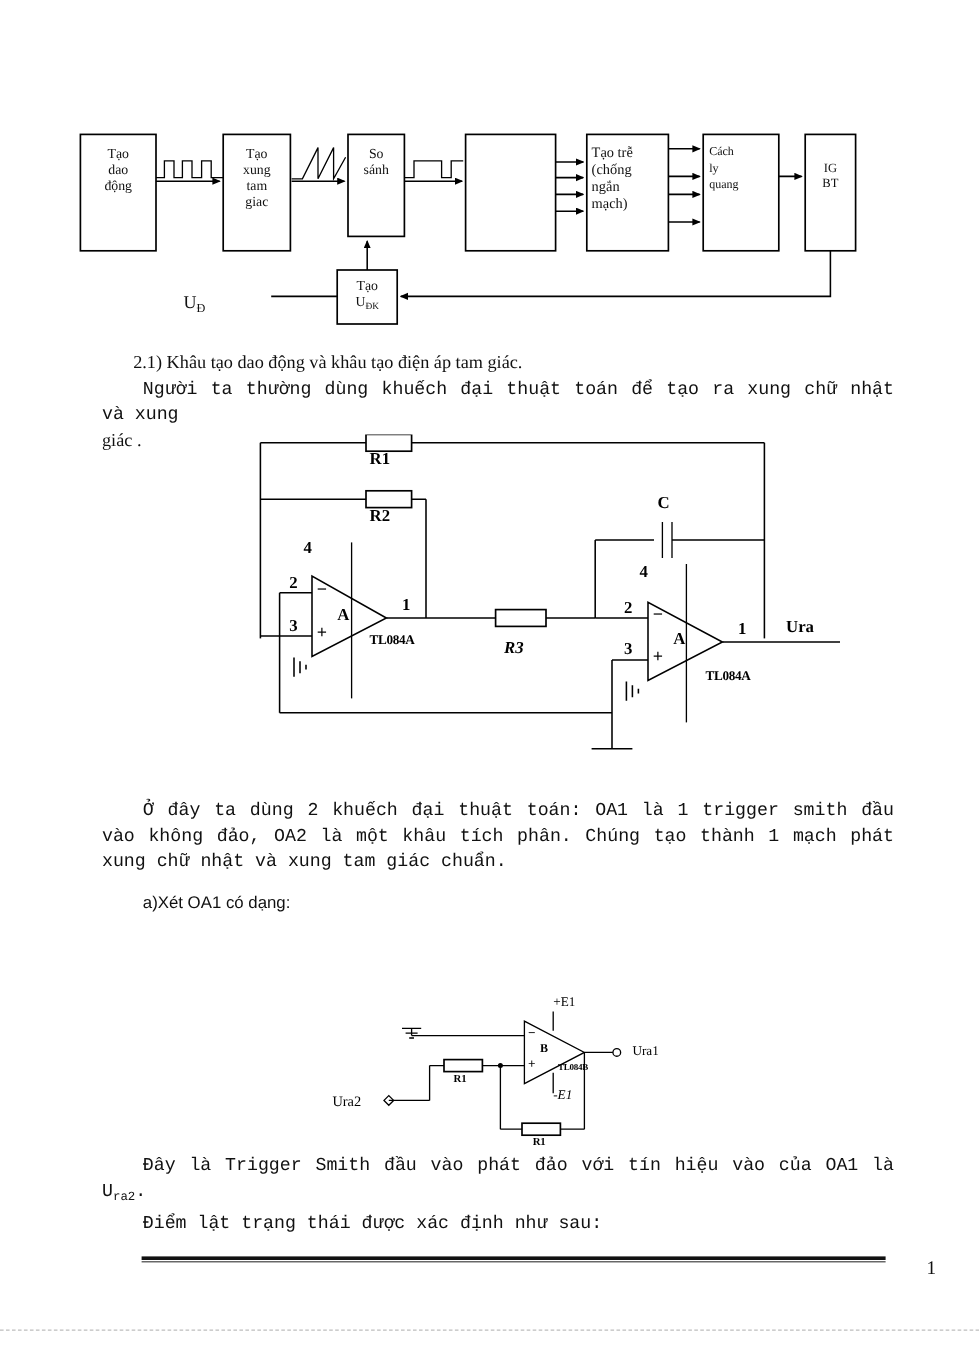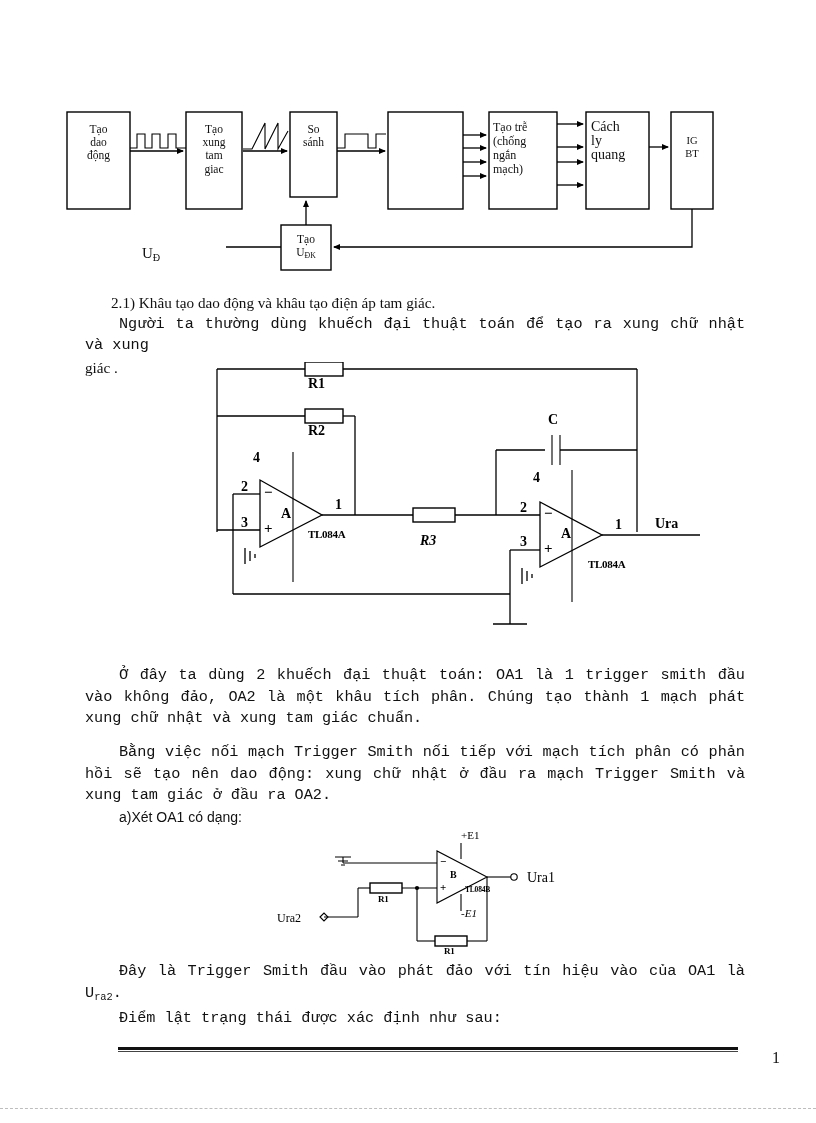--- a/index.html
+++ b/index.html
@@ -131,24 +131,24 @@
 
       <path class="ln" d="M226,152 L281,152"></path>
     </svg>
 
     <div class="blab" style="left:67px; top:115px; width:63px; text-align:center;">
       <div style="position:absolute; left:0; top:-87px; width:63px;">Tạo<br>dao<br>động</div>
     </div>
     <div class="blab" style="left:186px; top:28px; width:56px;">Tạo<br>xung<br>tam<br>giac</div>
     <div class="blab" style="left:290px; top:28px; width:47px;">So<br>sánh</div>
     <div class="blab" style="left:489px; top:25px; width:68px; text-align:left; padding-left:4px; font-size:12px; line-height:14px;">Tạo trễ<br>(chống<br>ngắn<br>mạch)</div>
-    <div class="blab" style="left:586px; top:25px; width:63px; text-align:left; padding-left:5px; font-size:14px; line-height:14px;">Cách<br>ly<br>quang</div>
+    <div class="blab" style="left:586px; top:25px; width:63px; text-align:left; padding-left:5px; font-size:10px; line-height:14px;">Cách<br>ly<br>quang</div>
     <div class="blab sm" style="left:671px; top:40px; width:42px;">IG<br>BT</div>
     <div class="blab" style="left:281px; top:138px; width:50px;">Tạo<br>U<sub>ĐK</sub></div>
-    <div class="blab" style="left:142px; top:152px; width:40px; text-align:left; font-size:15px;">U<sub>Đ</sub></div>
+    <div class="blab" style="left:142px; top:152px; width:40px; text-align:center; font-size:15px;">U<sub>Đ</sub></div>
   </div>
 
   <div class="txt" style="left:85px; top:292px; width:660px;">
     <p class="indent-sm">2.1) Khâu tạo dao động và khâu tạo điện áp tam giác.</p>
     <p class="indent">Người ta thường dùng khuếch đại thuật toán để tạo ra xung chữ nhật và xung</p>
     <p>giác .</p>
   </div>
 
   <div class="fig" style="left:200px; top:362px; width:520px; height:280px;">
     <svg width="520" height="280" viewBox="0 0 520 280">
@@ -238,21 +238,20 @@
     </div>
 
     <div class="clab" style="left:455px; top:154px;">Ura</div>
   </div>
 
   <div class="txt" style="left:85px; top:665px; width:660px;">
     <p class="indent">Ở đây ta dùng 2 khuếch đại thuật toán: OA1 là 1 trigger smith đầu vào không đảo, OA2 là một khâu tích phân. Chúng tạo thành 1 mạch phát xung chữ nhật và xung tam giác chuẩn.</p>
   </div>
 
   <div class="txt" style="left:85px; top:742px; width:660px;">
-    <p class="indent">Bằng việc nối mạch Trigger Smith nối tiếp với mạch tích phân có phản hồi sẽ tạo nên dao động: xung chữ nhật ở đầu ra mạch Trigger Smith và xung tam giác ở đầu ra OA2.</p>
     <p class="indent" style="font-family:'Liberation Sans', sans-serif; font-size:14px;">a)Xét OA1 có dạng:</p>
   </div>
 
   <div class="fig" style="left:265px; top:833px; width:300px; height:120px;">
     <svg width="300" height="120" viewBox="0 0 300 120">
 
       <path class="ln2" d="M172,18 L172,70 L222,44 Z" fill="#fff"></path>
 
       <path class="ln2" d="M196,10 L196,26"></path>
       <path class="ln2" d="M196,61 L196,78"></path>
@@ -284,21 +283,21 @@
 
     <div class="clab tiny" style="left:185px; top:36px; font-size:10px;">B</div>
     <div class="clab tiny" style="left:200px; top:52px;">TL084B</div>
     <div class="clab sign" style="left:175px; top:22px; font-size:11px;">−</div>
     <div class="clab sign" style="left:175px; top:48px; font-size:11px;">+</div>
     <div class="clab mid" style="left:196px; top:-4px;">+E1</div>
     <div class="clab mid" style="left:196px; top:74px;font-style:italic;">-E1</div>
     <div class="clab tiny" style="left:113px; top:61px; font-size:9px;">R1</div>
     <div class="clab tiny" style="left:179px; top:113px; font-size:9px;">R1</div>
     <div class="clab mini" style="left:12px; top:78px; font-size:12px;">Ura2</div>
-    <div class="clab mini" style="left:262px; top:37px; font-size:14px;">Ura1</div>
+    <div class="clab mini" style="left:262px; top:37px; font-size:11px;">Ura1</div>
   </div>
 
   <div class="txt" style="left:85px; top:961px; width:660px;">
     <p class="indent">
       <span>Đây là Trigger Smith đầu vào phát đảo với tín hiệu vào của OA1 là U</span><sub>ra2</sub><span>.</span>
     </p>
     <p class="indent">Điểm lật trạng thái được xác định như sau:</p>
   </div>
 
   <div class="footrule"></div>

